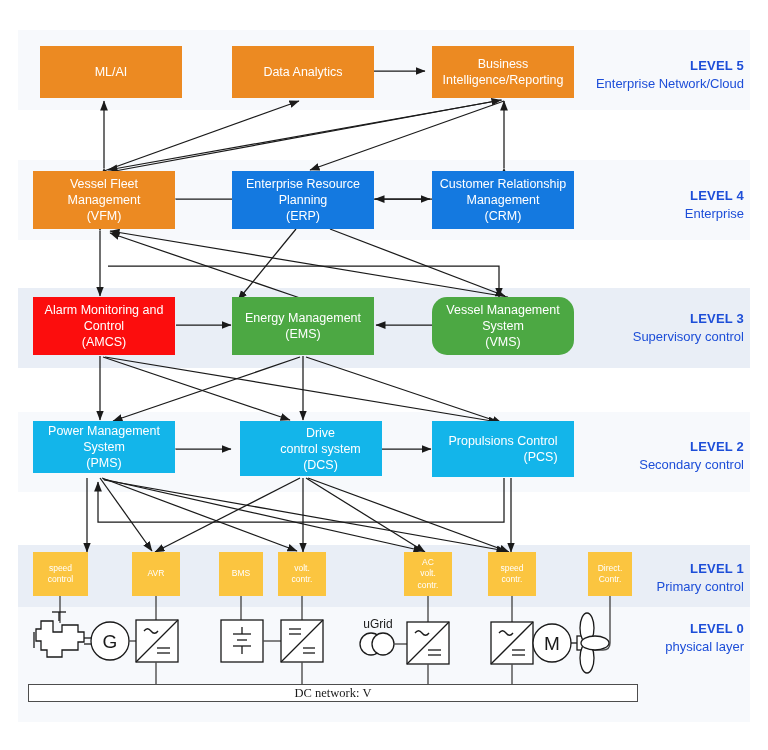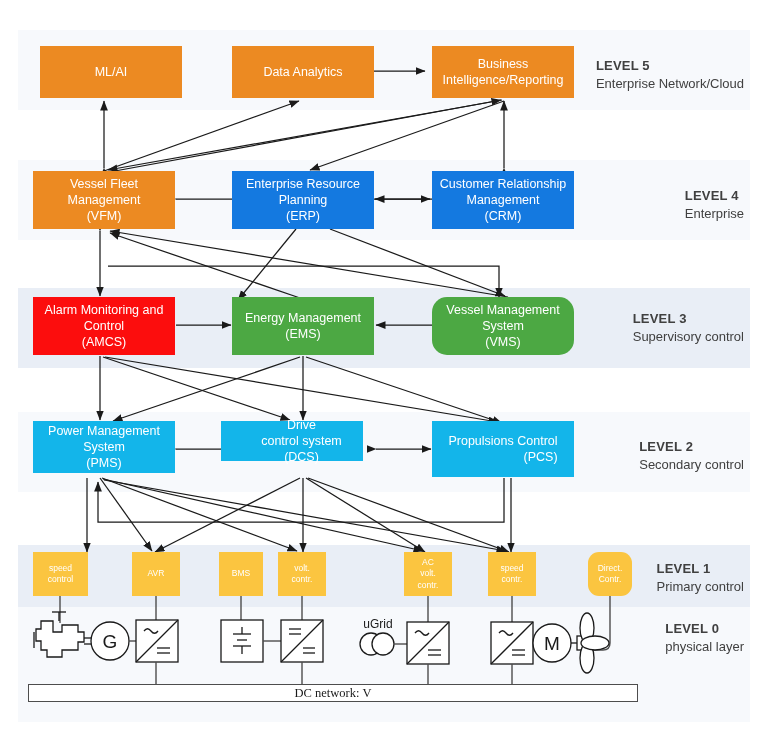--- a/index.html
+++ b/index.html
@@ -16,22 +16,22 @@
   }
   
   .band{position:absolute;left:18px;width:732px;}
   .band-a{background:#f7f9fc;}
   .band-b{background:#e9eef6;}
 
   
   .lvl-cap{
     position:absolute;
     right:24px;
-    text-align:left;
-    color:#404040;
+    text-align:right;
+    color:#1d4ed8;
     line-height:1.35;
   }
   .lvl-cap .lnum{font-size:13px;font-weight:bold;display:block;letter-spacing:.2px;}
   .lvl-cap .lsub{font-size:13px;font-weight:normal;display:block;}
 
   
   .node{
     position:absolute;
     box-sizing:border-box;
     display:flex;align-items:center;justify-content:center;
@@ -250,21 +250,21 @@
   </div>
 
   <div class="node cyan" style="left:33px;top:421px;width:142px;height:52px;">
     <div>
       <div>Power Management</div>
       <div>System</div>
       <div>(PMS)</div>
     </div>
   </div>
 
-  <div class="node cyan" style="left:221px;top:421px;width:142px;height:40px;padding-left:23px;">
+  <div class="node cyan" style="left:240px;top:421px;width:142px;height:55px;padding-left:23px;">
     <div>
       <div>Drive</div>
       <div>control system</div>
       <div>(DCS)</div>
     </div>
   </div>
 
   <div class="node cyan" style="left:432px;top:421px;width:142px;height:56px;text-align:right;">
     <div>
       <div>Propulsions Control</div>
@@ -306,21 +306,21 @@
     </div>
   </div>
 
   <div class="node amber" style="left:488px;top:552px;width:48px;height:44px;">
     <div>
       <div>speed</div>
       <div>contr.</div>
     </div>
   </div>
 
-  <div class="node amber" style="left:588px;top:552px;width:44px;height:44px;border-radius:11px;">
+  <div class="node amber" style="left:588px;top:552px;width:44px;height:44px;">
     <div>
       <div>Direct.</div>
       <div>Contr.</div>
     </div>
   </div>
 
   <svg class="lay over" viewBox="0 0 768 750">
 
     <line class="wire" x1="60" y1="596" x2="60" y2="623"></line>
     <line class="wire" x1="156" y1="596" x2="156" y2="622"></line>

